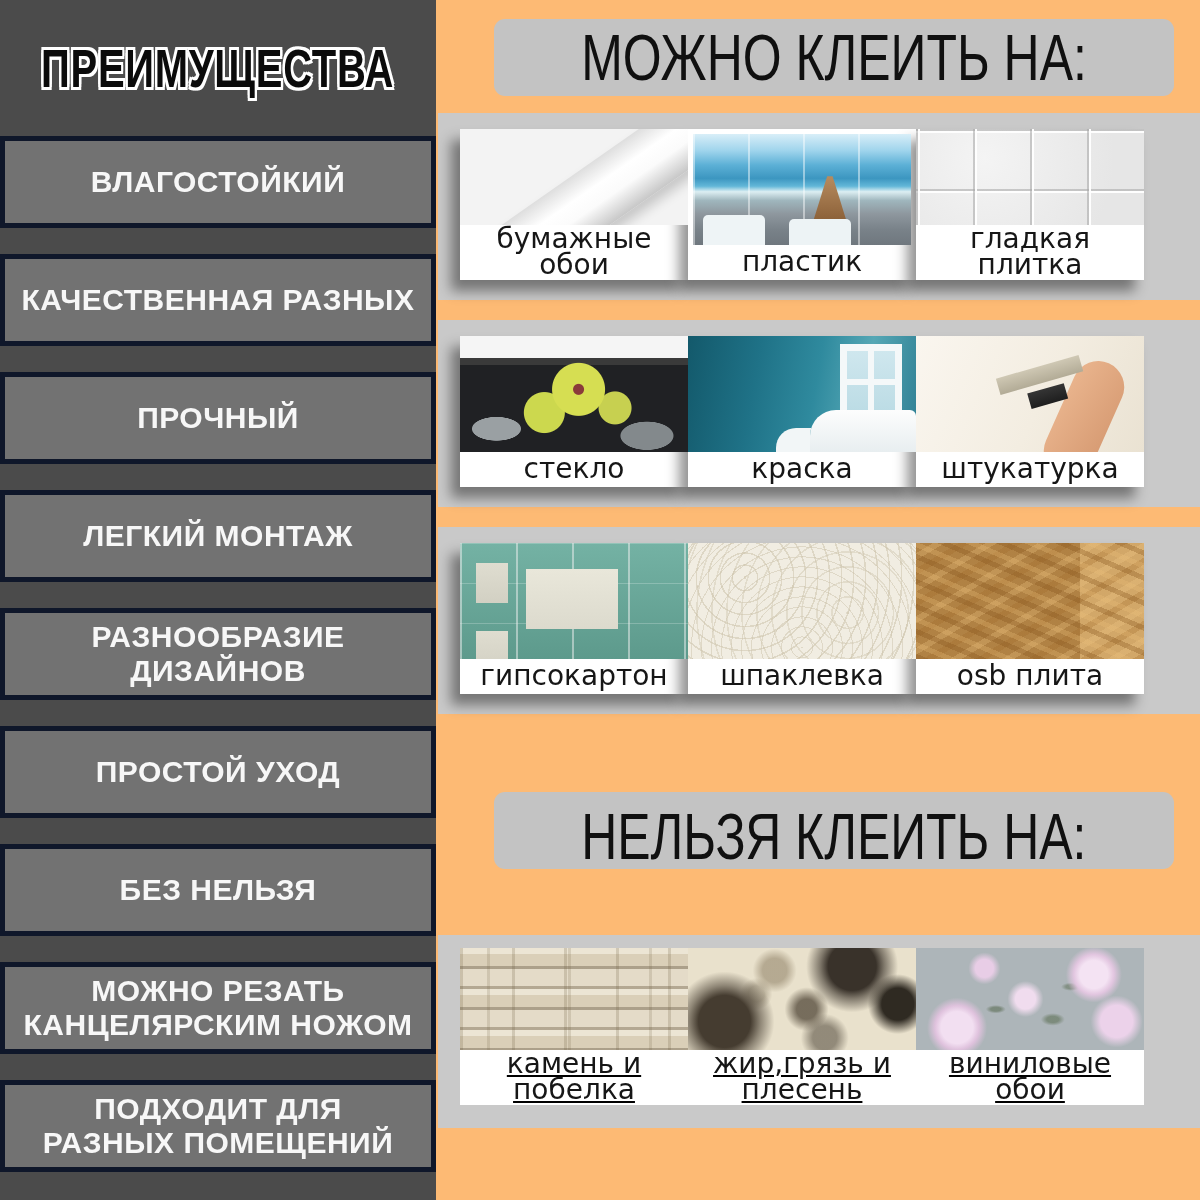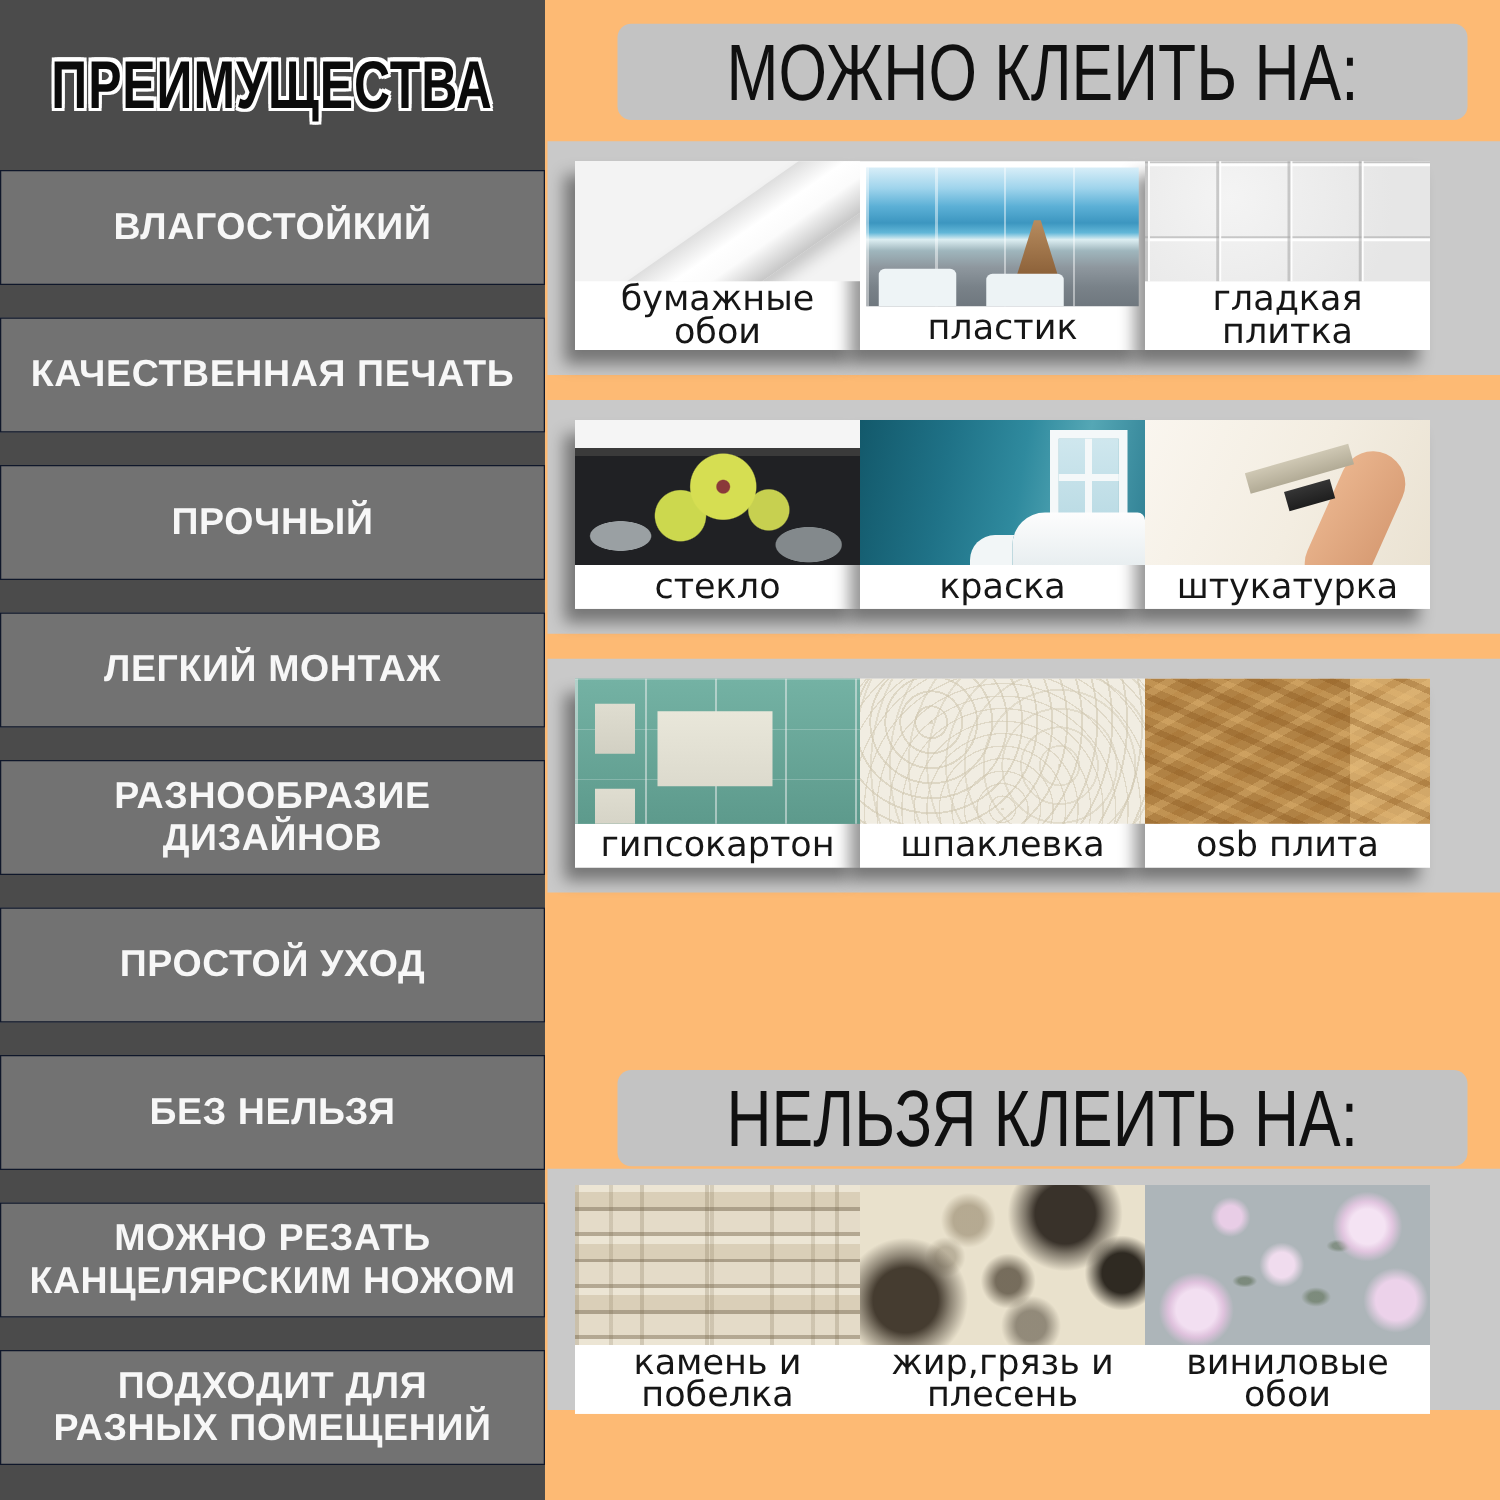--- a/index.html
+++ b/index.html
@@ -8,41 +8,41 @@
 
   
   .sidebar{position:absolute;left:0;top:0;width:436px;height:1200px;background:#4b4b4b;}
   .sidebar-title{height:136px;display:flex;align-items:center;justify-content:center;}
   .sidebar-title .title-text{
       display:inline-block;transform:scaleX(.74);transform-origin:center;
       font-size:54px;font-weight:bold;letter-spacing:1px;color:#0b0b0b;white-space:nowrap;
       text-shadow:-3px -3px 0 #fff,3px -3px 0 #fff,-3px 3px 0 #fff,3px 3px 0 #fff,
                   0 -3px 0 #fff,0 3px 0 #fff,-3px 0 0 #fff,3px 0 0 #fff;}
   .adv-item{box-sizing:border-box;height:92px;margin:0 0 26px 0;background:#727272;
-      border:1px solid #0f172a;display:flex;align-items:center;justify-content:center;
+      border:5px solid #0f172a;display:flex;align-items:center;justify-content:center;
       text-align:center;color:#f7f7f7;font-size:30px;font-weight:bold;line-height:1.15;
       white-space:pre-line;letter-spacing:.5px;padding:0 4px;}
 
   
   .content{position:absolute;left:436px;top:0;width:764px;height:1200px;}
   .pill{position:absolute;left:58px;width:680px;height:77px;background:#c3c3c3;border-radius:11px;
         display:flex;align-items:center;justify-content:center;}
   .pill-can{top:19px;}
-  .pill-cannot{top:856px;}
+  .pill-cannot{top:792px;align-items:flex-end;}
   .pill-text{display:inline-block;transform:scaleX(.78);transform-origin:center;
         font-size:64px;font-weight:400;color:#101010;white-space:nowrap;line-height:1;}
 
   .band{position:absolute;left:2px;width:762px;height:187px;background:#c9c9c9;
         box-sizing:border-box;display:flex;padding:16px 24px 0 22px;}
   .band-r1{top:113px;} .band-r2{top:320px;} .band-r3{top:527px;}
   .band-r4{top:935px;height:193px;padding-top:13px;}
 
   .tile{width:228px;height:151px;margin:0;background:#ffffff;display:flex;flex-direction:column;}
   .band-r1 .tile,.band-r2 .tile,.band-r3 .tile{box-shadow:-9px 11px 12px rgba(0,0,0,.42);}
-  .band-r4 .tile{height:183px;}
+  .band-r4 .tile{height:157px;text-decoration:underline;}
   .tile-img{flex:1 1 auto;position:relative;overflow:hidden;}
   .tile-inset .tile-img{margin:5px 5px 0;}
   .tile-label{flex:0 0 auto;min-height:35px;background:#fff;display:flex;align-items:center;
       justify-content:center;text-align:center;color:#161616;white-space:pre-line;
       font-family:"DejaVu Sans",sans-serif;font-size:28px;line-height:.95;padding:1px 2px;box-sizing:border-box;}
   .band-r4 .tile-label{min-height:38px;}
 
   
   .img-paper{background:#f3f3f3;}
   .img-paper::before{content:"";position:absolute;left:-45px;top:48px;width:330px;height:62px;
@@ -150,21 +150,21 @@
 </head>
 <body>
 
 <div class="page">
 
   <aside class="sidebar">
     <div class="sidebar-title">
       <span class="title-text">ПРЕИМУЩЕСТВА</span>
     </div>
     <div class="adv-item">ВЛАГОСТОЙКИЙ</div>
-    <div class="adv-item">КАЧЕСТВЕННАЯ ПЕЧАТЬ</div>
+    <div class="adv-item">КАЧЕСТВЕННАЯ РАЗНЫХ</div>
     <div class="adv-item">ПРОЧНЫЙ</div>
     <div class="adv-item">ЛЕГКИЙ МОНТАЖ</div>
     <div class="adv-item">РАЗНООБРАЗИЕ ДИЗАЙНОВ</div>
     <div class="adv-item">ПРОСТОЙ УХОД</div>
     <div class="adv-item">БЕЗ НЕЛЬЗЯ</div>
     <div class="adv-item">МОЖНО РЕЗАТЬ
 КАНЦЕЛЯРСКИМ НОЖОМ</div>
     <div class="adv-item">ПОДХОДИТ ДЛЯ
 РАЗНЫХ ПОМЕЩЕНИЙ</div>
   </aside>

